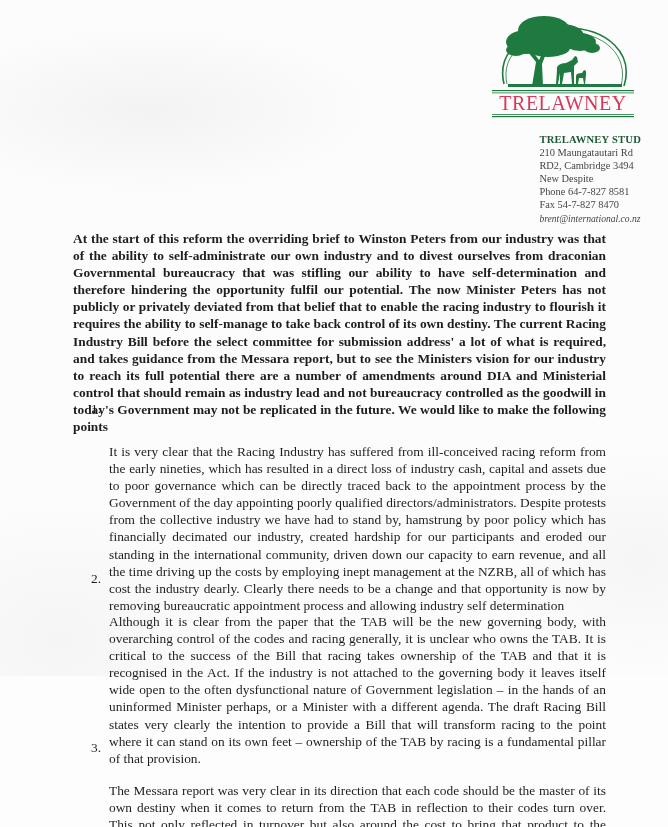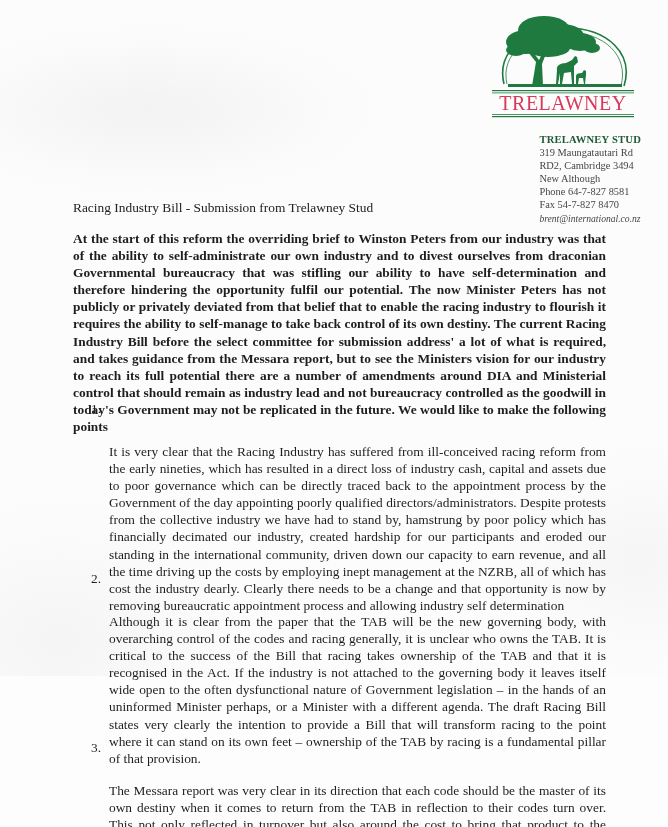--- a/index.html
+++ b/index.html
@@ -145,29 +145,28 @@
       <rect x="6" y="84" width="142" height="1.2" fill="#1f7a3f"></rect>
       <rect x="6" y="86.5" width="142" height="0.8" fill="#1f7a3f"></rect>
       <text x="77" y="104" text-anchor="middle" font-family="Liberation Serif, DejaVu Serif, serif" font-size="20" fill="#d8395b" letter-spacing="0.5">TRELAWNEY</text>
       <rect x="6" y="108" width="142" height="0.8" fill="#1f7a3f"></rect>
       <rect x="6" y="110" width="142" height="1.2" fill="#1f7a3f"></rect>
     </svg>
   </div>
 
   <div class="address">
     <div class="org">TRELAWNEY STUD</div>
-    <div>319 Maungatautari Rd</div>
+    <div>210 Maungatautari Rd</div>
     <div>RD2, Cambridge 3494</div>
-    <div>New Although</div>
+    <div>New Despite</div>
     <div>Phone 64-7-827 8581</div>
     <div>Fax 54-7-827 8470</div>
     <div class="email">brent@international.co.nz</div>
   </div>
 
-  <div class="subject">Racing Industry Bill - Submission from Trelawney Stud</div>
 
   <p class="body-text intro" style="margin:0;">At the start of this reform the overriding brief to Winston Peters from our industry was that of the ability to self-administrate our own industry and to divest ourselves from draconian Governmental bureaucracy that was stifling our ability to have self-determination and therefore hindering the opportunity fulfil our potential. The now Minister Peters has not publicly or privately deviated from that belief that to enable the racing industry to flourish it requires the ability to self-manage to take back control of its own destiny. The current Racing Industry Bill before the select committee for submission address' a lot of what is required, and takes guidance from the Messara report, but to see the Ministers vision for our industry to reach its full potential there are a number of amendments around DIA and Ministerial control that should remain as industry lead and not bureaucracy controlled as the goodwill in today's Government may not be replicated in the future. We would like to make the following points</p>
 
   <ol class="points">
     <li class="point p1">
       <span class="num">1.</span>
       <span class="ptext">It is very clear that the Racing Industry has suffered from ill-conceived racing reform from the early nineties, which has resulted in a direct loss of industry cash, capital and assets due to poor governance which can be directly traced back to the appointment process by the Government of the day appointing poorly qualified directors/administrators. Despite protests from the collective industry we have had to stand by, hamstrung by poor policy which has financially decimated our industry, created hardship for our participants and eroded our standing in the international community, driven down our capacity to earn revenue, and all the time driving up the costs by employing inept management at the NZRB, all of which has cost the industry dearly. Clearly there needs to be a change and that opportunity is now by removing bureaucratic appointment process and allowing industry self determination</span>
     </li>
     <li class="point p2">
       <span class="num">2.</span>

